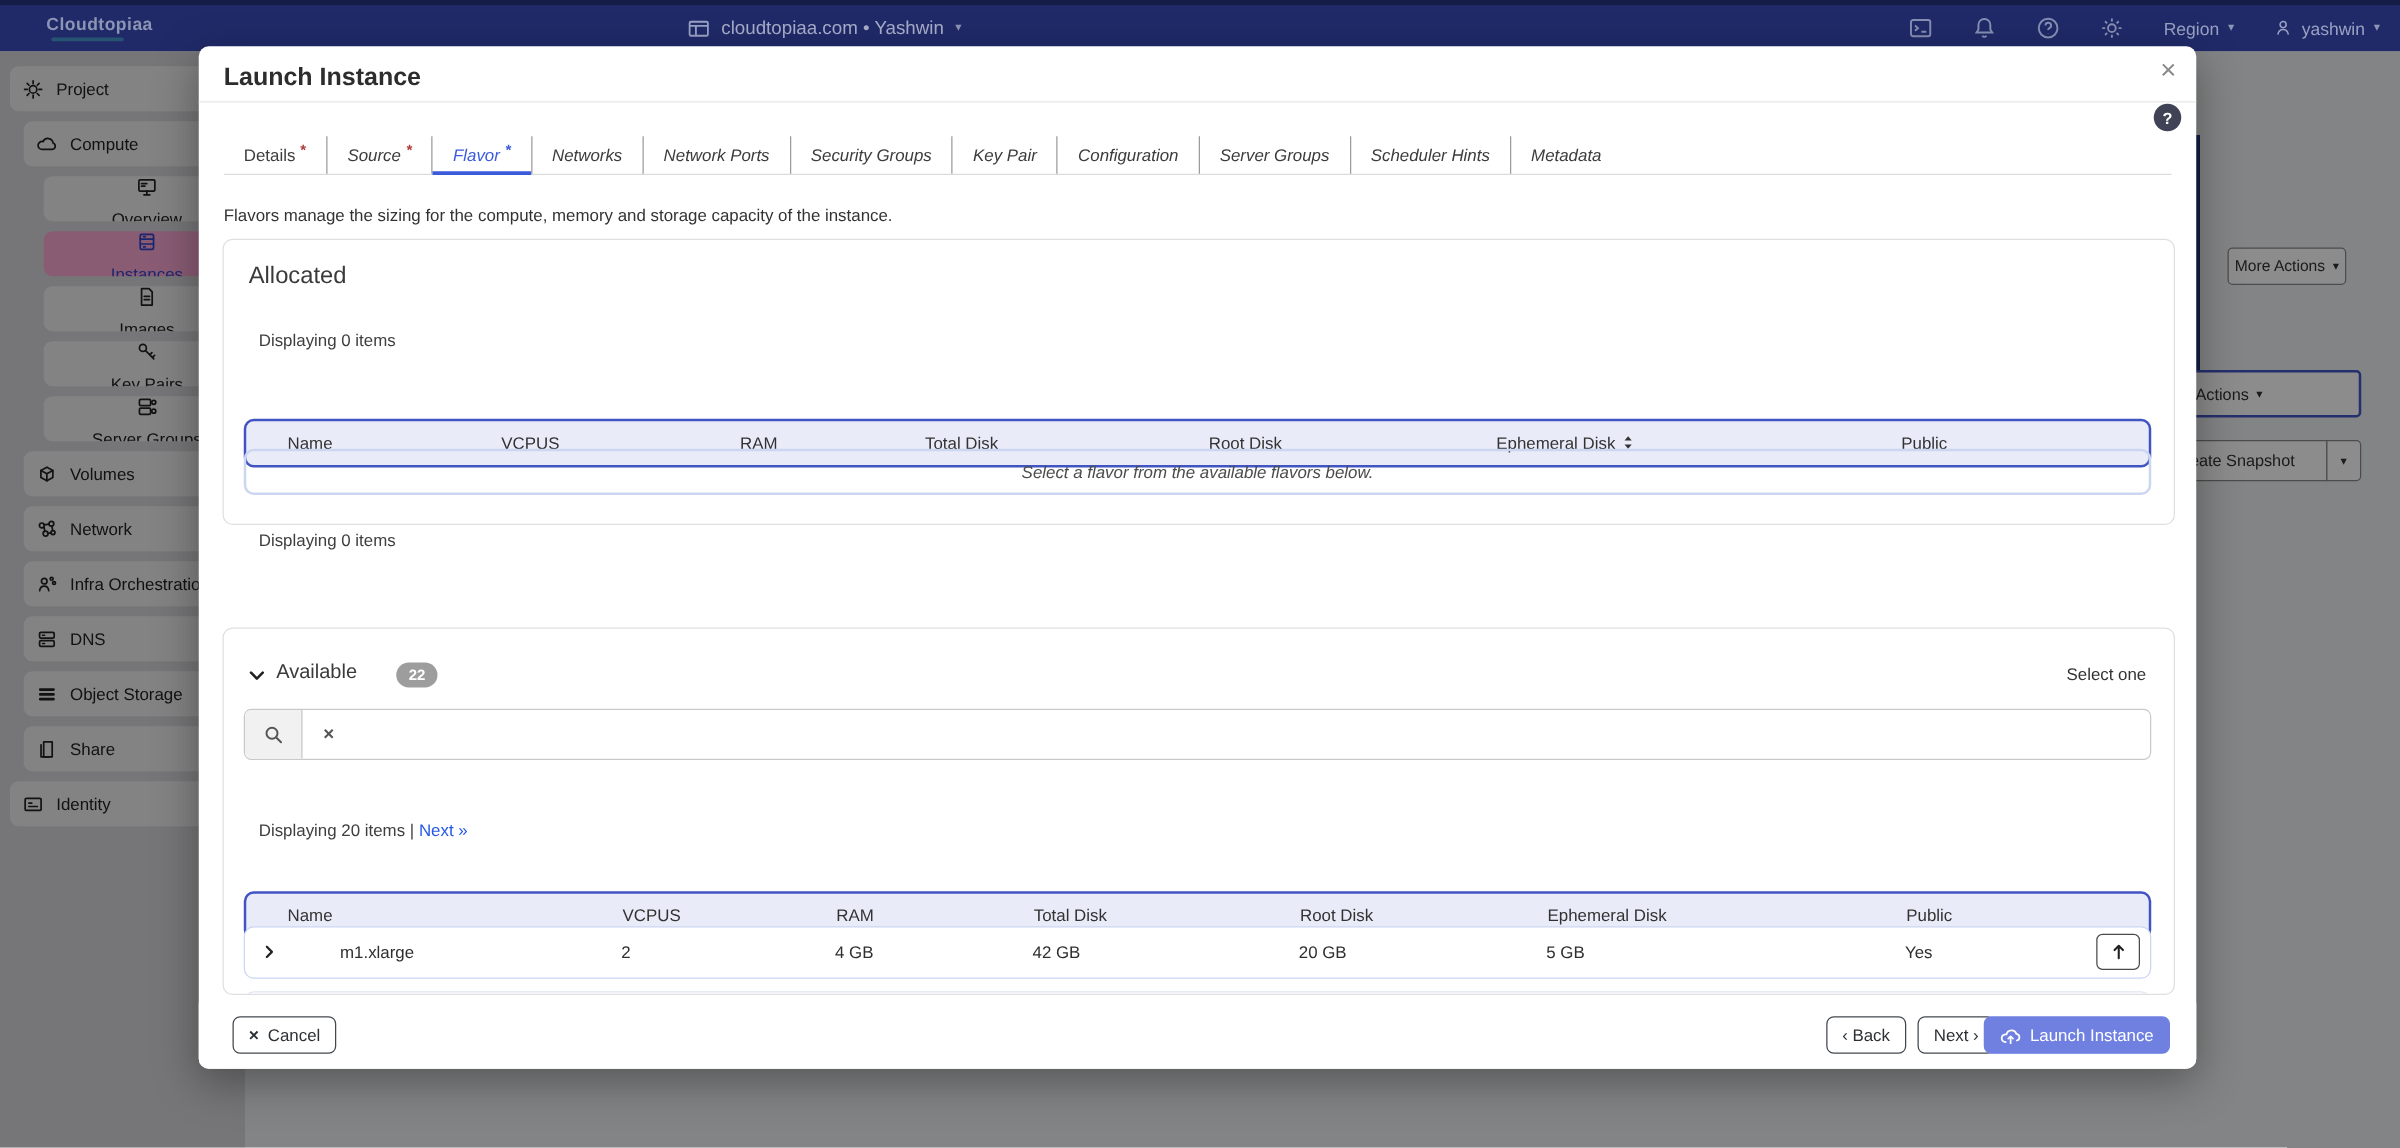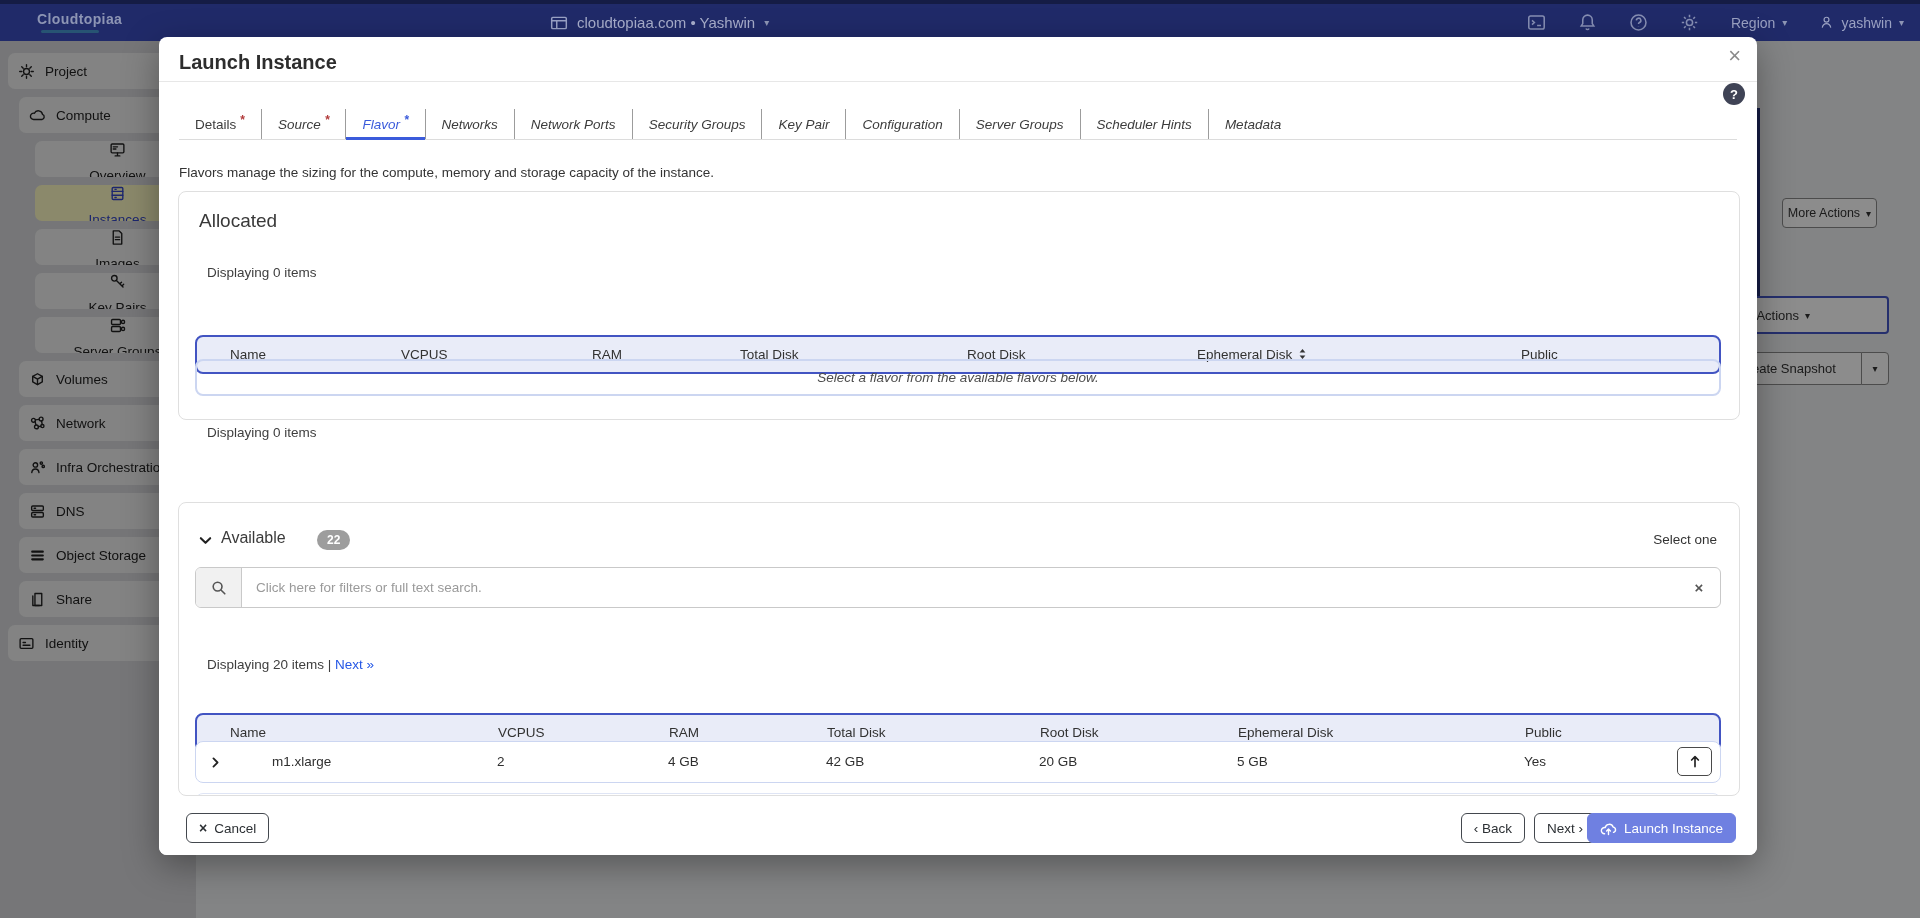--- a/index.html
+++ b/index.html
@@ -22,21 +22,21 @@
 
   
   .sidebar { position: absolute; left: 0; top: 41px; bottom: 0; width: 196px; background: #d7d8da; z-index: 1; }
   .side-item { position: relative; height: 36px; margin-top: 8px; margin-right: 6px; background: #efefef;
     border-radius: 7px; display: flex; align-items: center; gap: 10px; padding-left: 10px;
     font-size: 13.5px; color: #222; overflow: hidden; white-space: nowrap; }
   .side-item:first-child { margin-top: 12px; }
   .side-item.lvl0 { margin-left: 8px; }
   .side-item.lvl1 { margin-left: 19px; }
   .side-item.lvl2 { margin-left: 35px; flex-direction: column; }
-  .side-item.active { color: #3346c9; background: #fef9c3; }
+  .side-item.active { color: #3346c9; background: #f9a8d4; }
   .side-icon svg { width: 17px; height: 17px; display: block; stroke: currentColor; fill: none;
     stroke-width: 1.3; stroke-linecap: round; stroke-linejoin: round; }
 
   .bg-strip { position: absolute; left: 1751px; top: 108px; width: 9px; height: 198px; background: #27347c; z-index: 1; }
   .bg-btn { position: absolute; background: #fff; border: 1px solid #8b8b8b; border-radius: 4px;
     font-size: 13px; color: #333; display: flex; align-items: center; justify-content: center; gap: 6px; z-index: 1; }
   .bg-more { left: 1782px; top: 198px; width: 95px; height: 30px; font-size: 12.5px; }
   .bg-actions { left: 1645px; top: 296px; width: 244px; height: 38px; border: 2px solid #4456c6; }
   .bg-snap { left: 1712px; top: 352px; width: 150px; height: 33px; border-radius: 4px 0 0 4px; }
   .bg-snap-caret { left: 1861px; top: 352px; width: 28px; height: 33px; border-radius: 0 4px 4px 0; }
@@ -403,21 +403,20 @@
     <div class="badge">22</div>
     <div class="select-one">Select one</div>
 
     <div class="searchbar">
       <span class="search-seg">
         <svg width="16" height="16" viewBox="0 0 16 16" fill="none" stroke="#555" stroke-width="1.6" stroke-linecap="round">
             <circle cx="6.6" cy="6.6" r="4.4"></circle>
             <path d="M10.2 10.2l3.6 3.6"></path>
           </svg>
         </span>
-      <input type="text" placeholder="Click here for filters or full text search." style="">
       <span class="search-clear">×</span>
     </div>
 
     <div class="disp avail-disp">
       <span>Displaying 20 items</span>
       <span>|</span>
       <span class="next-link">Next »</span>
     </div>
 
     <div class="thead avail-thead" id="availHead">

